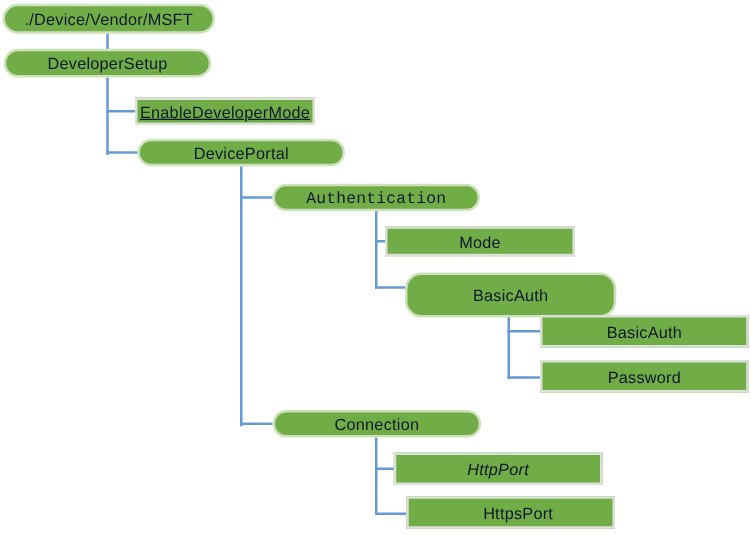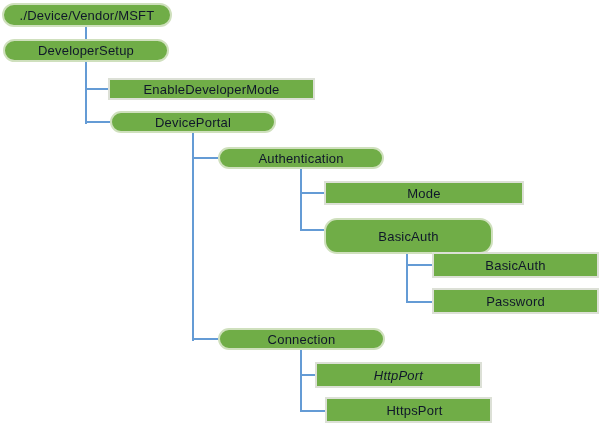--- a/index.html
+++ b/index.html
@@ -65,24 +65,24 @@
     <div class="seg" style="left:406px; top:264px; width:26px; height:2px;"></div>
     <div class="seg" style="left:406px; top:301px; width:26px; height:2px;"></div>
 
     <div class="seg" style="left:300px; top:350px; width:2px;  height:62px;"></div>
     <div class="seg" style="left:300px; top:374px; width:25px; height:2px;"></div>
     <div class="seg" style="left:300px; top:410px; width:25px; height:2px;"></div>
   </div>
 
   <div class="node pill" style="left:2px;   top:3px;   width:170px; height:24px;">./Device/Vendor/MSFT</div>
   <div class="node pill" style="left:3px;   top:39px;  width:166px; height:23px;">DeveloperSetup</div>
-  <div class="node rect" style="left:108px; top:78px;  width:207px; height:22px;">EnableDeveloperMode</div>
+  <div class="node rect" style="left:108px; top:78px;  width:144px; height:22px;text-decoration:underline;">EnableDeveloperMode</div>
   <div class="node pill" style="left:110px; top:111px; width:166px; height:22px;">DevicePortal</div>
-  <div class="node pill" style="left:218px; top:147px; width:166px; height:22px;">Authentication</div>
-  <div class="node rect" style="left:324px; top:181px; width:200px; height:24px;">Mode</div>
+  <div class="node pill" style="left:218px; top:147px; width:166px; height:22px;font-family:Liberation Mono, monospace;">Authentication</div>
+  <div class="node rect" style="left:308px; top:181px; width:152px; height:24px;">Mode</div>
   <div class="node pill" style="left:324px; top:218px; width:169px; height:36px;">BasicAuth</div>
   <div class="node rect" style="left:432px; top:252px; width:167px; height:26px;">BasicAuth</div>
   <div class="node pill" style="left:218px; top:328px; width:167px; height:22px;">Connection</div>
   <div class="node rect" style="left:432px; top:288px; width:167px; height:26px;">Password</div>
   <div class="node rect" style="left:315px; top:362px; width:167px; height:26px;font-style:italic;">HttpPort</div>
   <div class="node rect" style="left:325px; top:397px; width:167px; height:26px;padding-left:12px;">HttpsPort</div>
 
 </div>
 
 </body></html>

